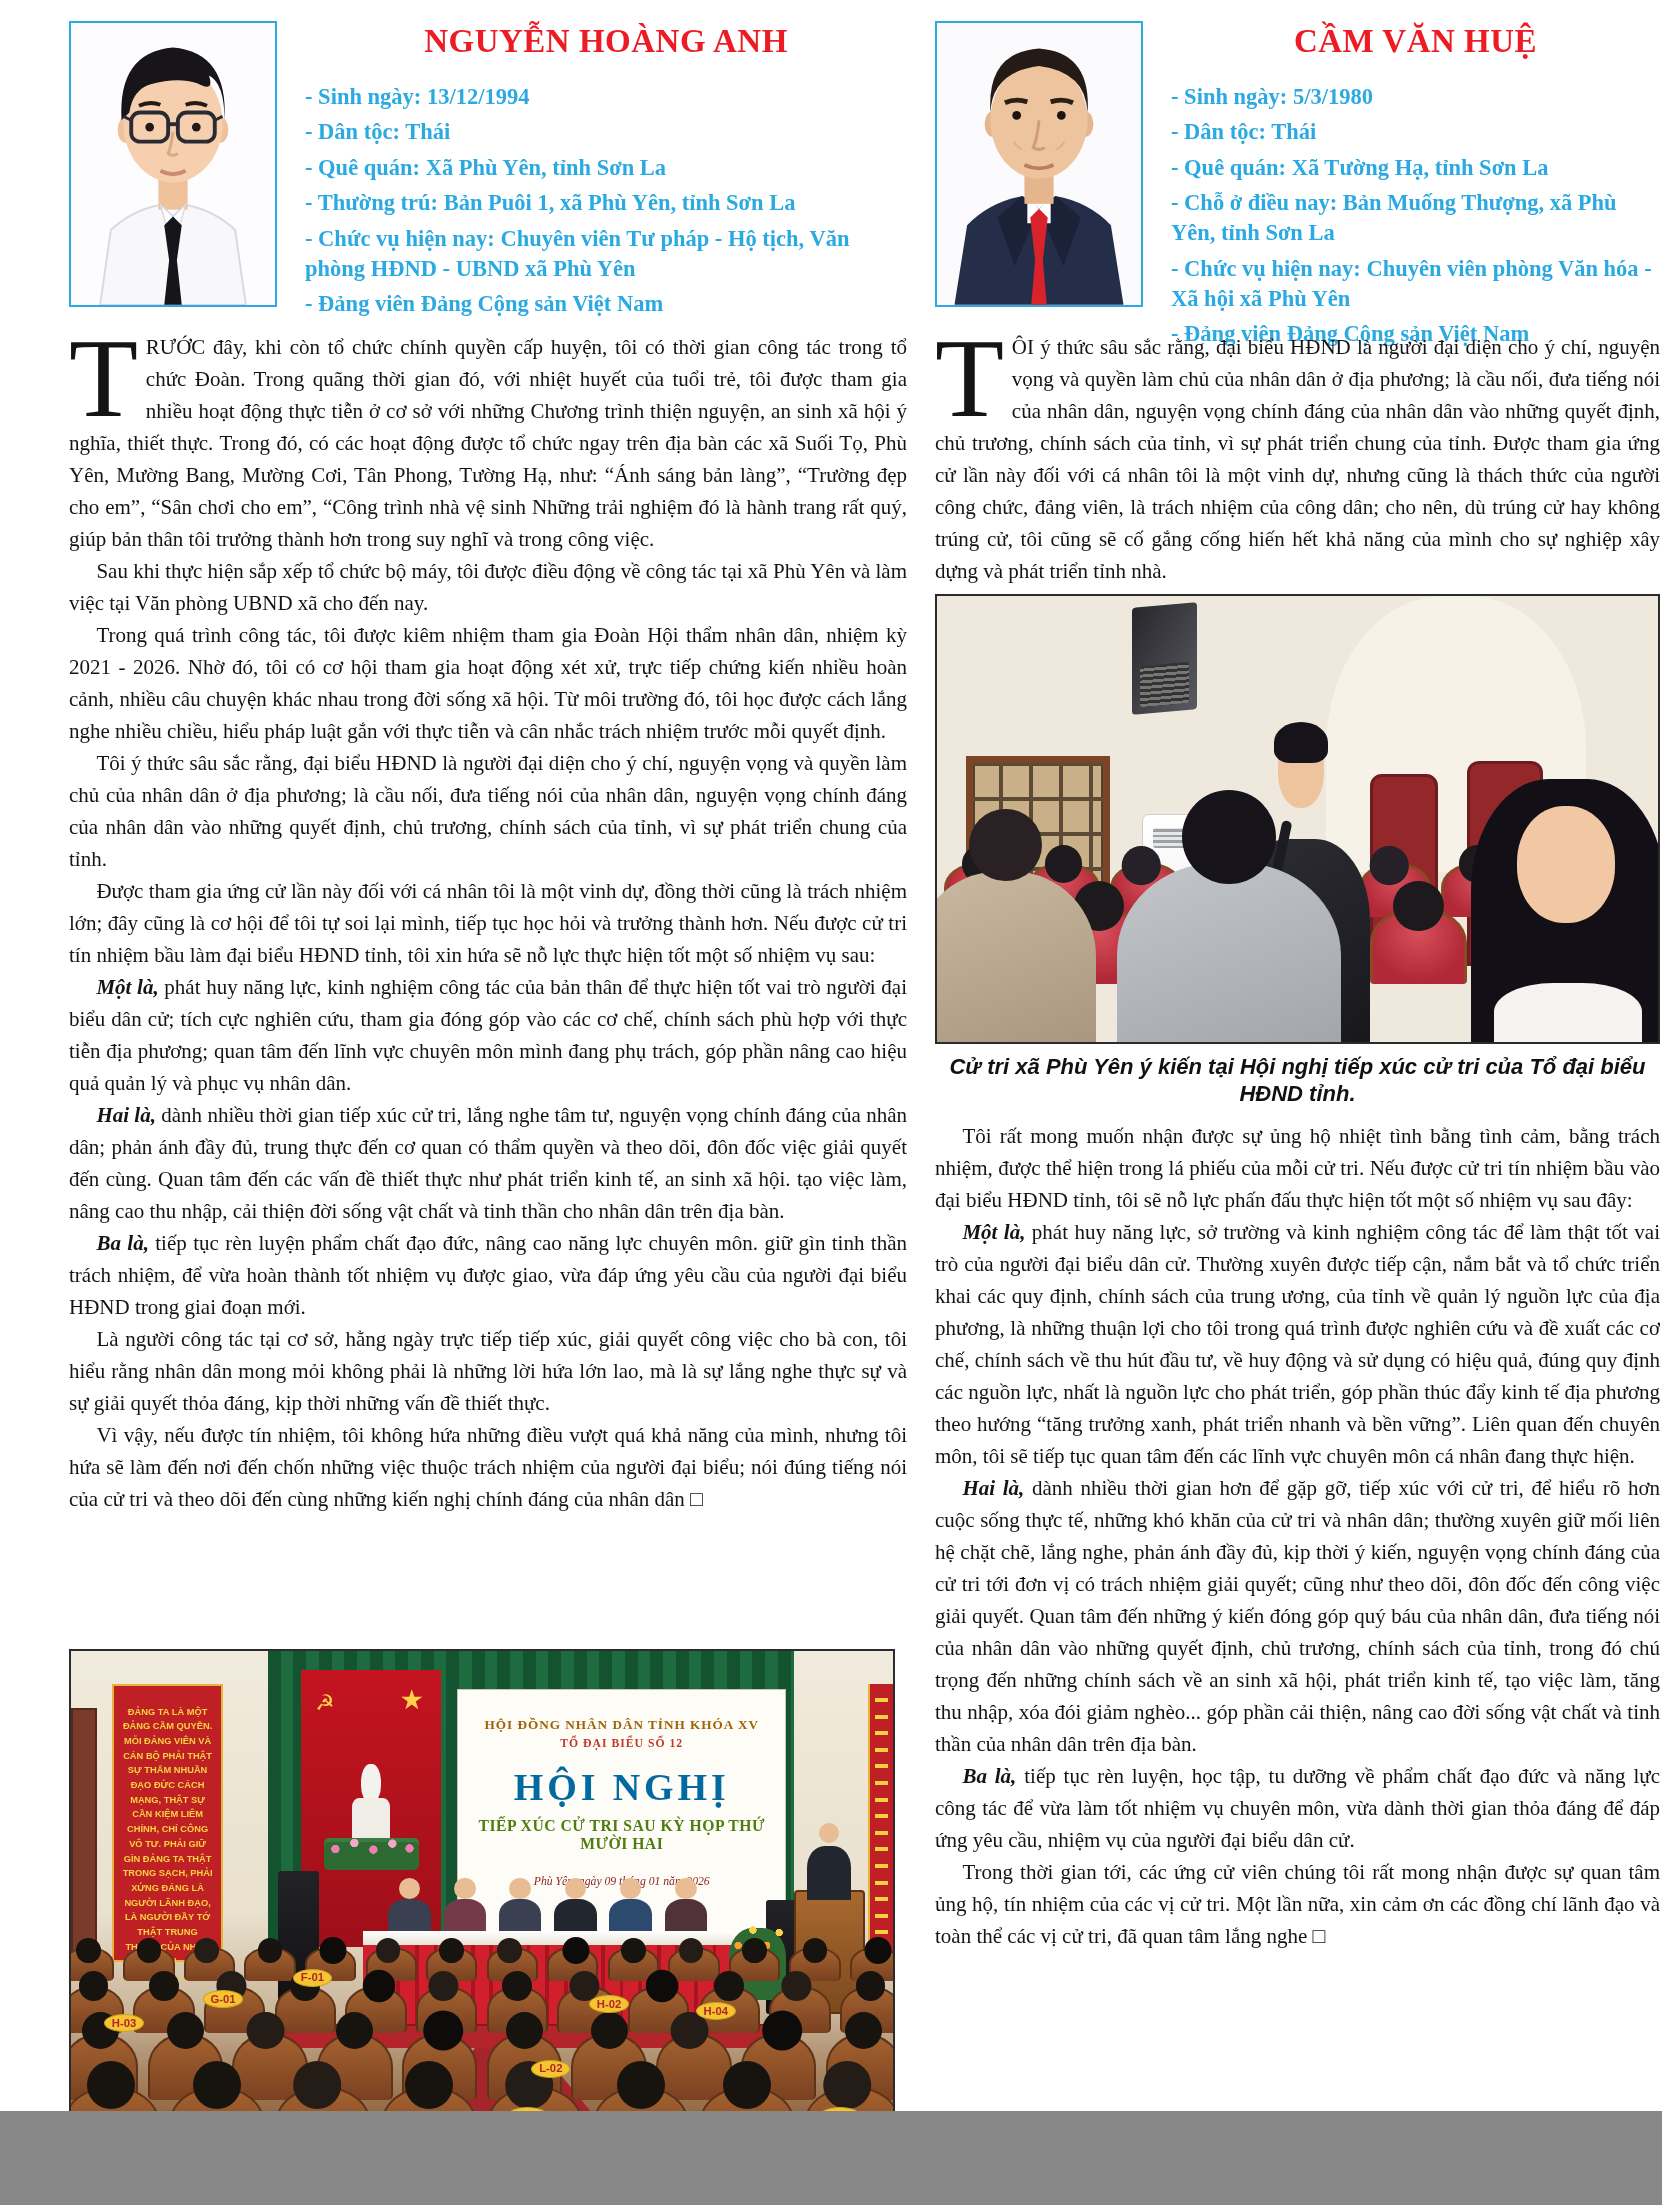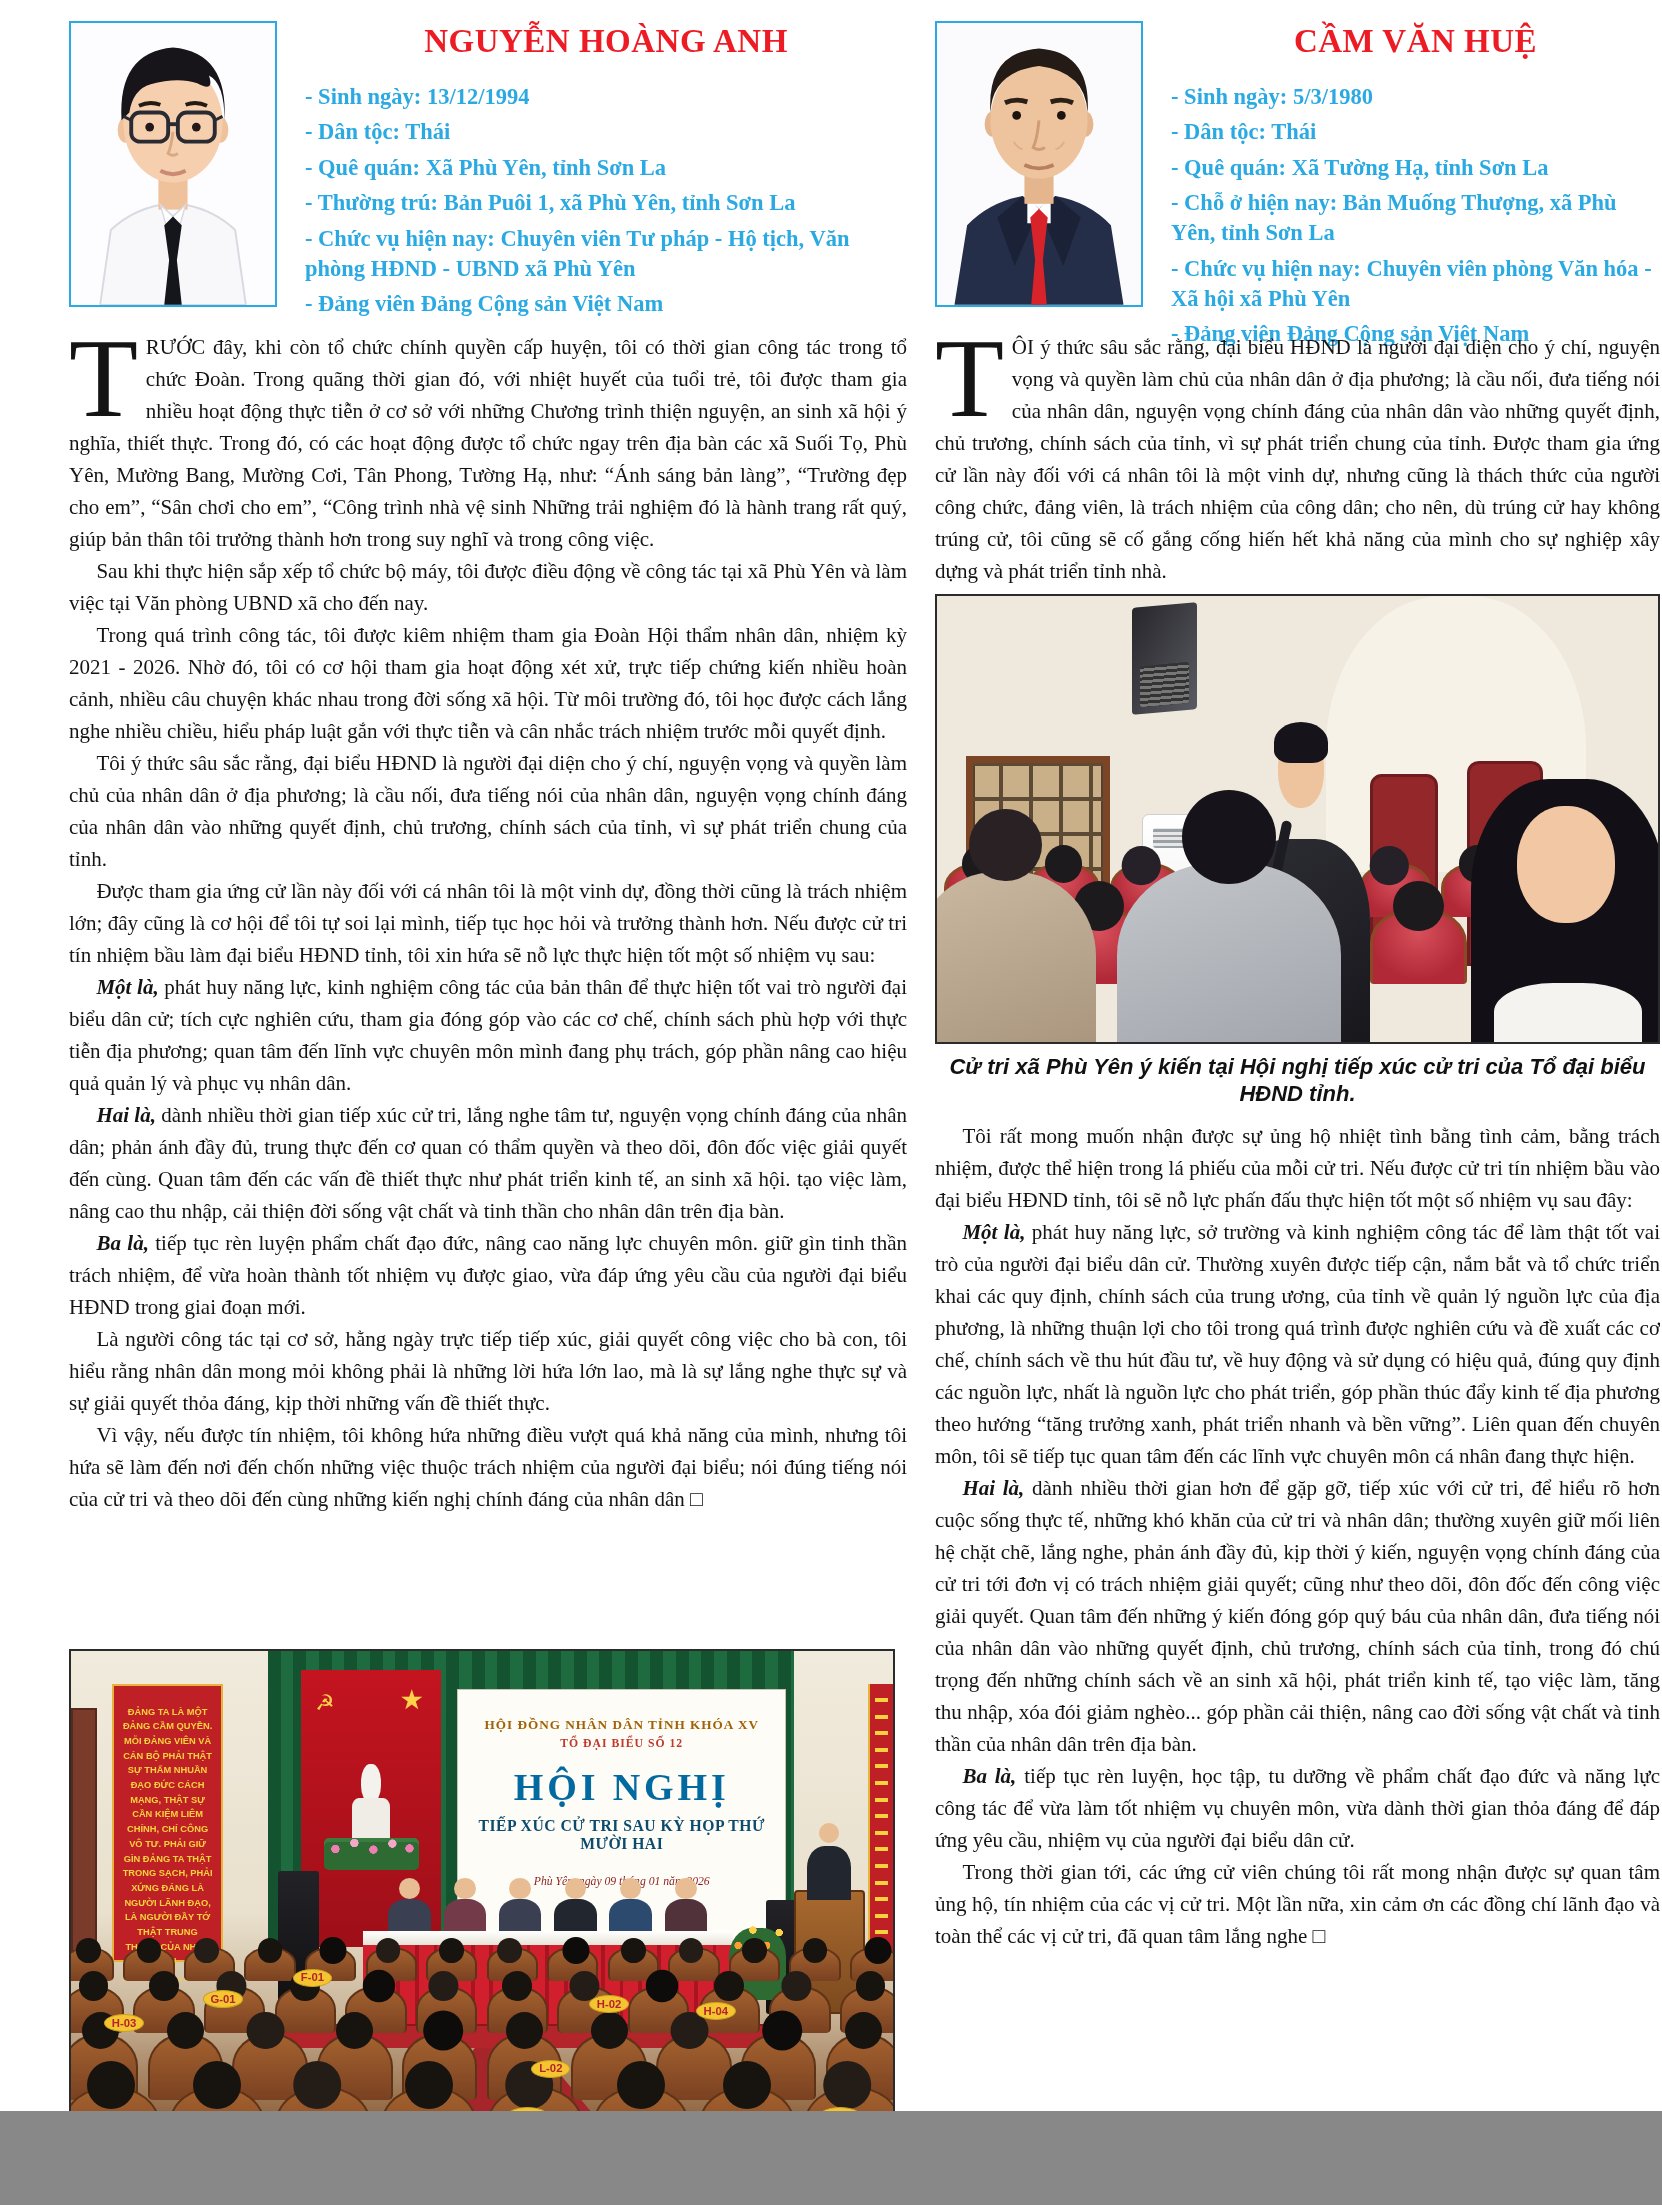--- a/index.html
+++ b/index.html
@@ -110,21 +110,21 @@
                    radial-gradient(circle 4.4px at 32% 40%,#f3a7c9 90%,transparent),
                    radial-gradient(circle 4.4px at 52% 62%,#ef7fb2 90%,transparent),
                    radial-gradient(circle 4.4px at 72% 42%,#f3a7c9 90%,transparent),
                    radial-gradient(circle 4.4px at 90% 58%,#ef7fb2 90%,transparent);}
   .h-screen{left:47%;top:8%;width:40%;height:55%;background:#fdfcf6;border:1.5px solid #c9c4b4;
             text-align:center;padding-top:3.2%;}
   .h-screen *{position:static;display:block;font-family:"Liberation Serif",serif;}
   .h-s1{color:#a16207;font-weight:bold;font-size:13.2px;letter-spacing:1px;}
   .h-s2{color:#c0392b;font-weight:bold;font-size:11.7px;margin-top:4.9px;letter-spacing:1px;}
   .h-title{color:#0369a1;font-weight:bold;font-size:38px;letter-spacing:3.9px;margin-top:14.7px;}
-  .h-sub{color:#0c4a6e;font-weight:bold;font-size:15.7px;margin-top:7.8px;letter-spacing:0.5px;}
+  .h-sub{color:#4d7c0f;font-weight:bold;font-size:15.7px;margin-top:7.8px;letter-spacing:0.5px;}
   .h-date{color:#8b1f1f;font-style:italic;font-size:11.7px;margin-top:22.5px;}
   .h-spk{background:linear-gradient(180deg,#232327,#0f0f12);border-radius:2.9px;}
   .h-spk.s1{left:25.2%;top:46%;width:5%;height:30%;}
   .h-spk.s2{left:84.5%;top:52%;width:4.2%;height:24%;}
   .h-table-people{left:36.5%;top:47.5%;width:43%;height:12%;display:flex;gap:3.4%;padding:0 2%;}
   .h-person{position:relative;flex:1;}
   .h-person::before{content:"";position:absolute;left:26%;top:0;width:48%;padding-top:48%;
                     background:#e8bd94;border-radius:50%;}
   .h-person::after{content:"";position:absolute;left:2%;top:36%;width:96%;height:64%;
                     background:#3a3f52;border-radius:42% 42% 0 0;}
@@ -235,21 +235,21 @@
         <path d="M79,122 Q82,128 88,130" stroke="#dfae87" stroke-width="2" fill="none"></path>
         <path d="M131,122 Q128,128 122,130" stroke="#dfae87" stroke-width="2" fill="none"></path>
       </svg>
     </div>
     <div class="cand-info">
       <div class="cand-name">CẦM VĂN HUỆ</div>
       <div class="cand-details">
         <div>- Sinh ngày: 5/3/1980</div>
         <div>- Dân tộc: Thái</div>
         <div>- Quê quán: Xã Tường Hạ, tỉnh Sơn La</div>
-        <div>- Chỗ ở hiện nay: Bản Muống Thượng, xã Phù Yên, tỉnh Sơn La</div>
+        <div>- Chỗ ở điều nay: Bản Muống Thượng, xã Phù Yên, tỉnh Sơn La</div>
         <div>- Chức vụ hiện nay: Chuyên viên phòng Văn hóa - Xã hội xã Phù Yên</div>
         <div>- Đảng viên Đảng Cộng sản Việt Nam</div>
       </div>
     </div>
   </div>
 
   <div class="col" id="col-left">
     <p class="has-drop"><span class="dropcap">T</span><span>RƯỚC đây, khi còn tổ chức chính quyền cấp huyện, tôi có thời gian công tác trong tổ chức Đoàn. Trong quãng thời gian đó, với nhiệt huyết của tuổi trẻ, tôi được tham gia nhiều hoạt động thực tiễn ở cơ sở với những Chương trình thiện nguyện, an sinh xã hội ý nghĩa, thiết thực. Trong đó, có các hoạt động được tổ chức ngay trên địa bàn các xã Suối Tọ, Phù Yên, Mường Bang, Mường Cơi, Tân Phong, Tường Hạ, như: “Ánh sáng bản làng”, “Trường đẹp cho em”, “Sân chơi cho em”, “Công trình nhà vệ sinh Những trải nghiệm đó là hành trang rất quý, giúp bản thân tôi trưởng thành hơn trong suy nghĩ và trong công việc.</span></p>
     <p><span class="lead"></span><span>Sau khi thực hiện sắp xếp tổ chức bộ máy, tôi được điều động về công tác tại xã Phù Yên và làm việc tại Văn phòng UBND xã cho đến nay.</span></p>
     <p><span class="lead"></span><span>Trong quá trình công tác, tôi được kiêm nhiệm tham gia Đoàn Hội thẩm nhân dân, nhiệm kỳ 2021 - 2026. Nhờ đó, tôi có cơ hội tham gia hoạt động xét xử, trực tiếp chứng kiến nhiều hoàn cảnh, nhiều câu chuyện khác nhau trong đời sống xã hội. Từ môi trường đó, tôi học được cách lắng nghe nhiều chiều, hiểu pháp luật gắn với thực tiễn và cân nhắc trách nhiệm trước mỗi quyết định.</span></p>

